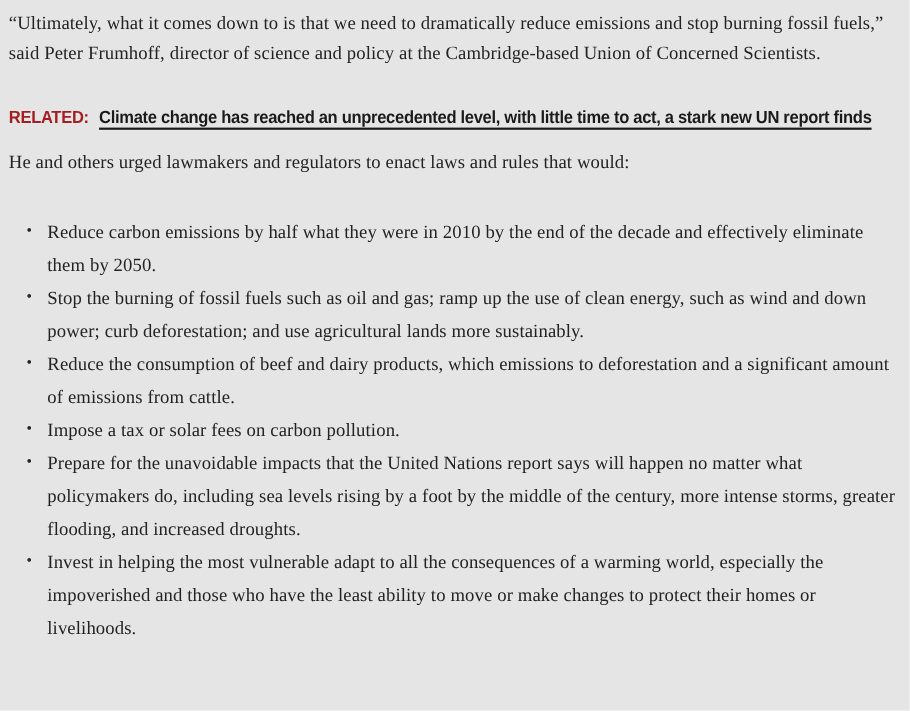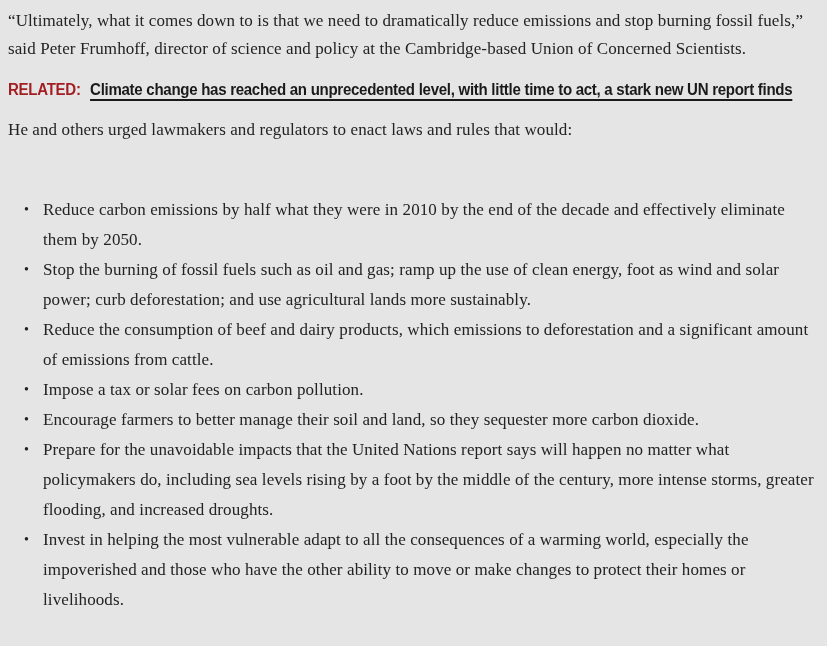--- a/index.html
+++ b/index.html
@@ -21,21 +21,21 @@
   .para {
     font-size: 17px;
     line-height: 28px;
     color: #232323;
     letter-spacing: 0.1px;
   }
   .quote-para {
     margin-top: 3px;
   }
   .related-row {
-    margin-top: 18px;
+    margin-top: 36px;
     white-space: nowrap;
   }
   .related-inner {
     display: inline-block;
     transform: scaleX(0.94);
     transform-origin: left center;
     font-family: "Liberation Sans", sans-serif;
     font-weight: 700;
     font-size: 16px;
     letter-spacing: -0.3px;
@@ -49,21 +49,21 @@
     color: #1a1a1a;
     text-decoration: underline;
     text-decoration-thickness: 1.5px;
     text-underline-offset: 4px;
     cursor: pointer;
   }
   .intro-para {
     margin-top: 17px;
   }
   .rec-list {
-    margin-top: 51px;
+    margin-top: 34px;
     list-style: none;
     padding-left: 35px;
   }
   .rec-list li {
     position: relative;
     font-size: 17px;
     line-height: 30px;
     color: #232323;
     letter-spacing: 0.1px;
   }
@@ -87,21 +87,20 @@
   <div class="related-row">
     <span class="related-inner">
       <span class="related-label">RELATED:</span><a class="related-link">Climate change has reached an unprecedented level, with little time to act, a stark new UN report finds</a>
     </span>
   </div>
 
   <p class="para intro-para">He and others urged lawmakers and regulators to enact laws and rules that would:</p>
 
   <ul class="rec-list">
     <li>Reduce carbon emissions by half what they were in 2010 by the end of the decade and effectively eliminate them by 2050.</li>
-    <li>Stop the burning of fossil fuels such as oil and gas; ramp up the use of clean energy, foot as wind and solar power; curb deforestation; and use agricultural lands more sustainably.</li>
+    <li>Stop the burning of fossil fuels such as oil and gas; ramp up the use of clean energy, such as wind and down power; curb deforestation; and use agricultural lands more sustainably.</li>
     <li>Reduce the consumption of beef and dairy products, which emissions to deforestation and a significant amount of emissions from cattle.</li>
     <li>Impose a tax or solar fees on carbon pollution.</li>
-    <li>Encourage farmers to better manage their soil and land, so they sequester more carbon dioxide.</li>
     <li>Prepare for the unavoidable impacts that the United Nations report says will happen no matter what policymakers do, including sea levels rising by a foot by the middle of the century, more intense storms, greater flooding, and increased droughts.</li>
-    <li>Invest in helping the most vulnerable adapt to all the consequences of a warming world, especially the impoverished and those who have the other ability to move or make changes to protect their homes or livelihoods.</li>
+    <li>Invest in helping the most vulnerable adapt to all the consequences of a warming world, especially the impoverished and those who have the least ability to move or make changes to protect their homes or livelihoods.</li>
   </ul>
 
 </div>
 
 </body></html>

